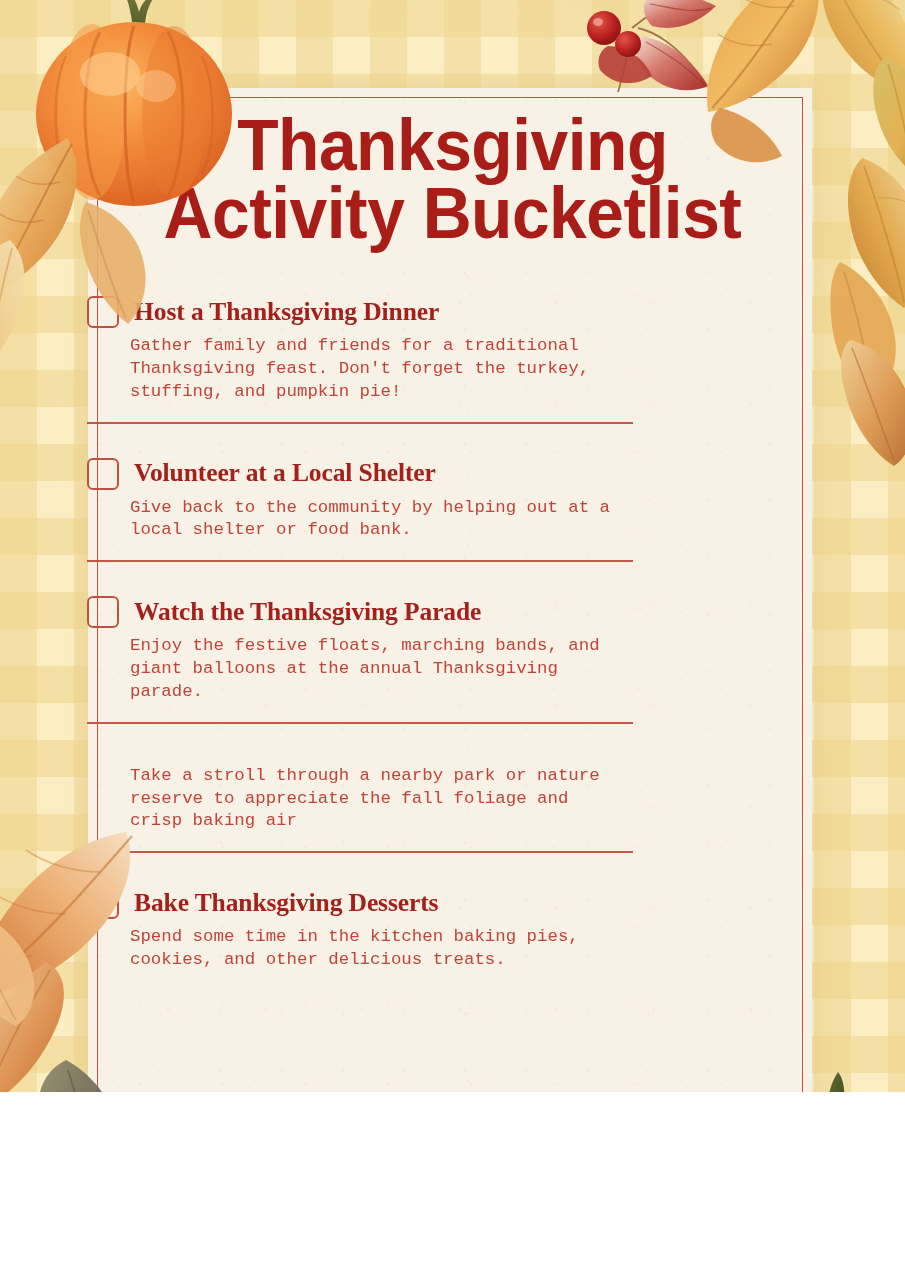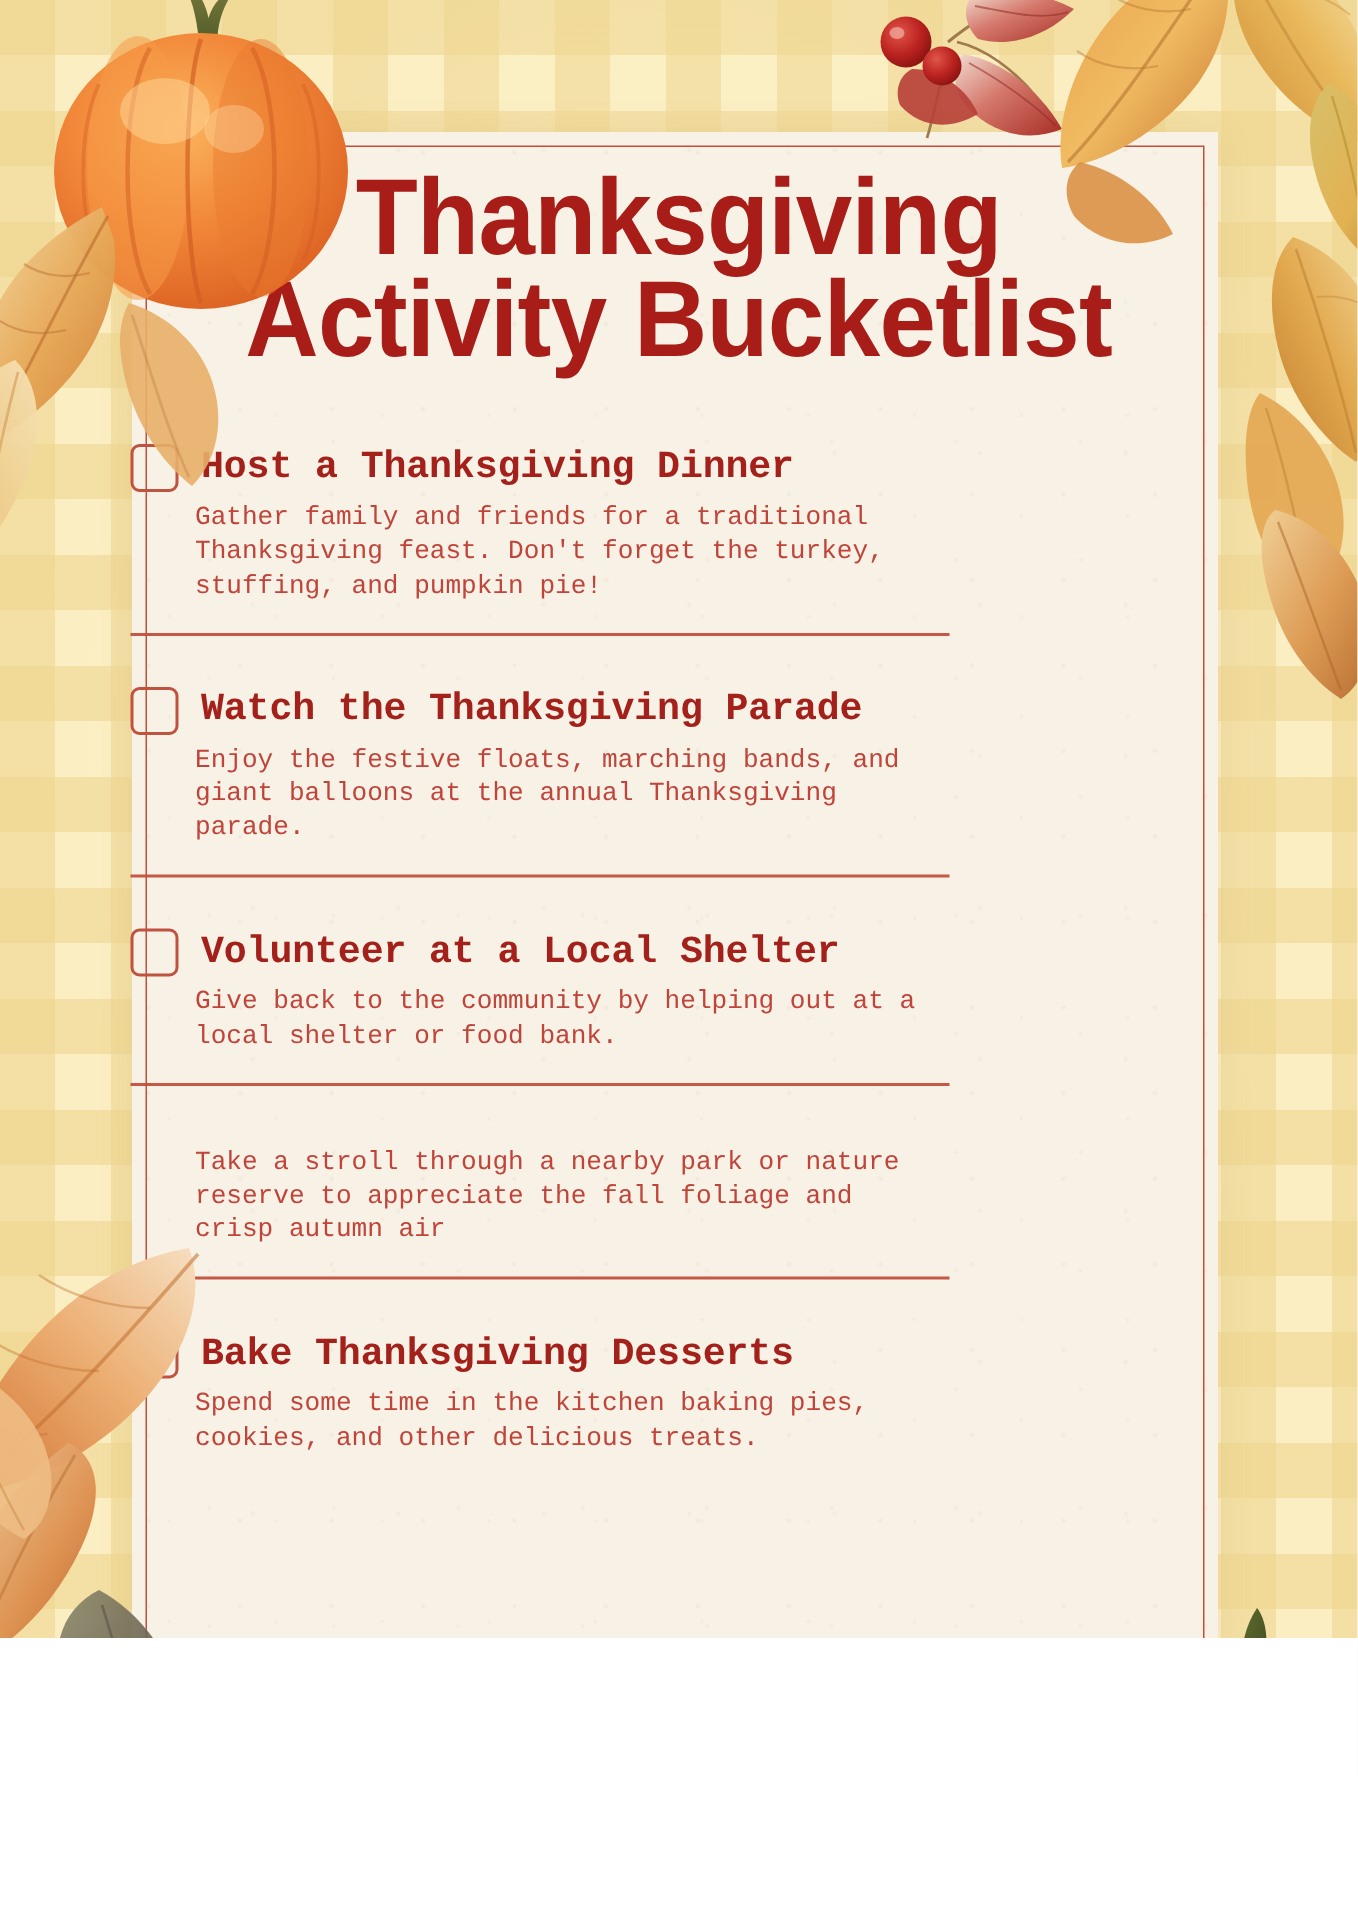--- a/index.html
+++ b/index.html
@@ -110,21 +110,21 @@
   .checkbox {
     flex: 0 0 auto;
     width: 28px;
     height: 28px;
     border: 2px solid #c0533f;
     border-radius: 6px;
     background: transparent;
   }
   .item-title {
     color: #a4201a;
-    font-family: Liberation Mono, monospace;
+    font-family: Liberation Serif, serif;
     font-weight: 700;
     font-size: 25.5px;
     line-height: 1.1;
     letter-spacing: -0.1px;
   }
   .item-desc {
     margin: 7px 0 0 43px;
     color: #c0443a;
     font-family: Liberation Mono, monospace;
     font-weight: 400;
@@ -177,37 +177,37 @@
         <div class="checkbox"></div>
         <div class="item-title">Host a Thanksgiving Dinner</div>
       </div>
       <div class="item-desc">Gather family and friends for a traditional Thanksgiving feast. Don't forget the turkey, stuffing, and pumpkin pie!</div>
       <div class="divider"></div>
     </div>
 
     <div class="item">
       <div class="item-head">
         <div class="checkbox"></div>
+        <div class="item-title">Volunteer at a Local Shelter</div>
+      </div>
+      <div class="item-desc">Give back to the community by helping out at a local shelter or food bank.</div>
+      <div class="divider"></div>
+    </div>
+
+    <div class="item">
+      <div class="item-head">
+        <div class="checkbox"></div>
         <div class="item-title">Watch the Thanksgiving Parade</div>
       </div>
       <div class="item-desc">Enjoy the festive floats, marching bands, and giant balloons at the annual Thanksgiving parade.</div>
       <div class="divider"></div>
     </div>
 
     <div class="item">
-      <div class="item-head">
-        <div class="checkbox"></div>
-        <div class="item-title">Volunteer at a Local Shelter</div>
-      </div>
-      <div class="item-desc">Give back to the community by helping out at a local shelter or food bank.</div>
-      <div class="divider"></div>
-    </div>
-
-    <div class="item">
-      <div class="item-desc">Take a stroll through a nearby park or nature reserve to appreciate the fall foliage and crisp autumn air</div>
+      <div class="item-desc">Take a stroll through a nearby park or nature reserve to appreciate the fall foliage and crisp baking air</div>
       <div class="divider"></div>
     </div>
 
     <div class="item last">
       <div class="item-head">
         <div class="checkbox"></div>
         <div class="item-title">Bake Thanksgiving Desserts</div>
       </div>
       <div class="item-desc">Spend some time in the kitchen baking pies, cookies, and other delicious treats.</div>
 

